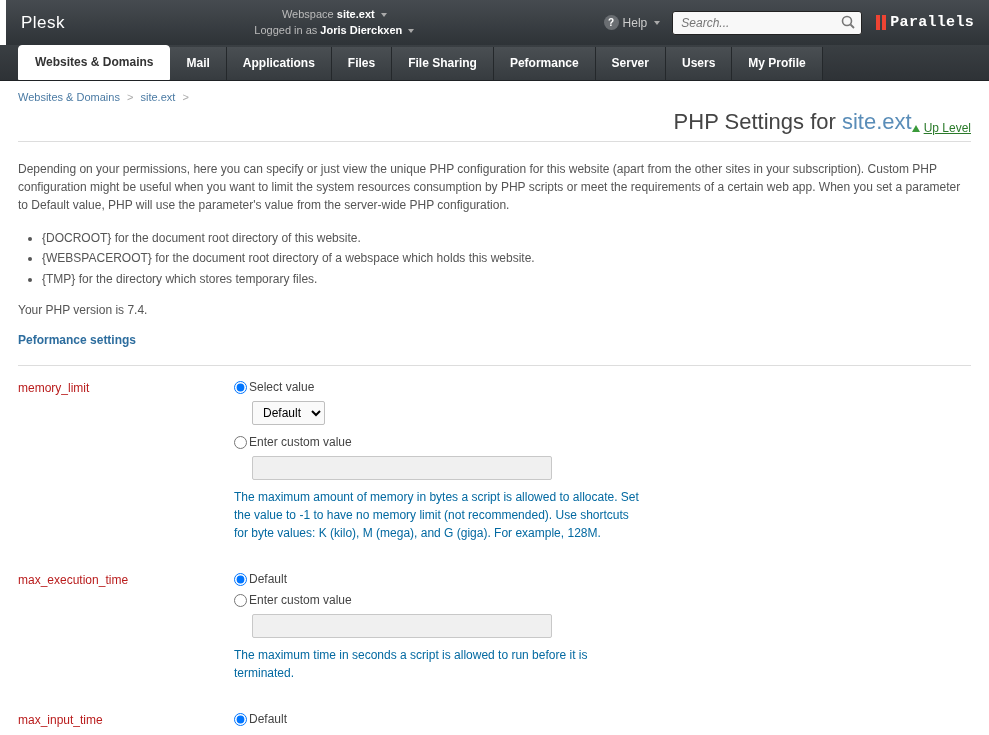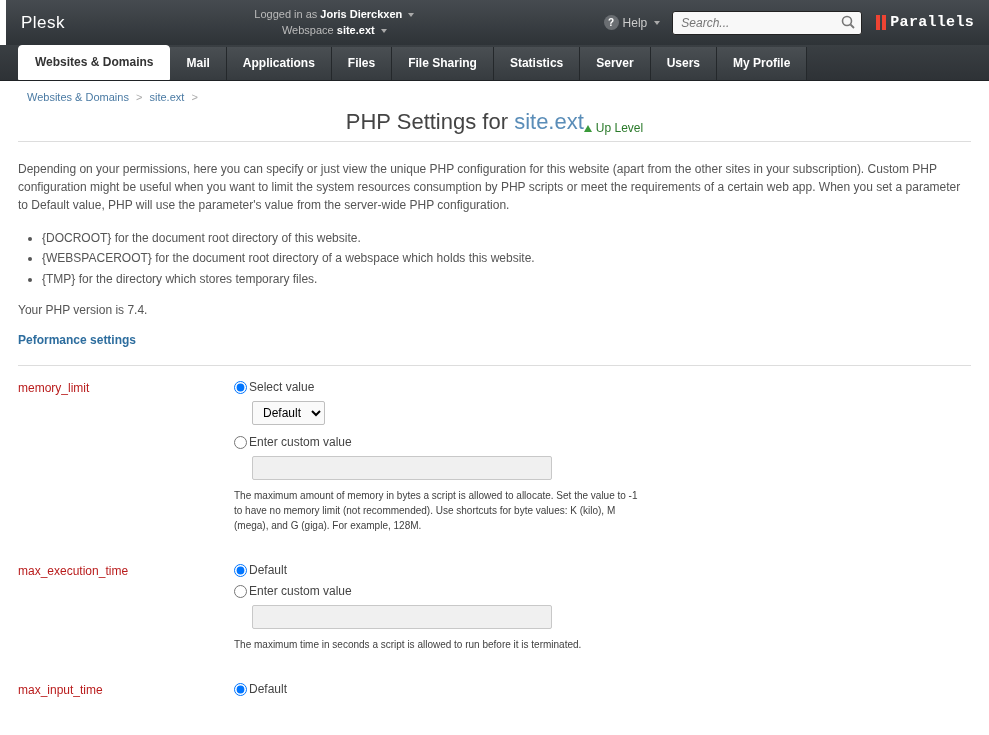--- a/index.html
+++ b/index.html
@@ -24,60 +24,60 @@
 .parallels .txt { color:#fff; font-size:15px; font-weight:bold; letter-spacing:0.3px;}
 
 
 .nav { background:#3a3f43; background:linear-gradient(to bottom,#3a3f43,#2e3236); height:36px; padding-left:18px; display:flex; align-items:flex-end; border-bottom:1px solid #1f2225;}
 .nav-tab { color:#fff; padding:9px 16px 10px; font-size:12px; font-weight:bold; cursor:pointer; border-right:1px solid #24282b; background:linear-gradient(to bottom,#4a4f53,#363b3f);}
 .nav-tab:first-child{ border-left:1px solid #24282b;}
 .nav-tab.active { background:#fff; color:#333; border-radius:4px 4px 0 0; border:1px solid #fff;}
 
 
 .content { padding:10px 18px 30px; }
-.crumbs { font-size:11px; color:#888; margin-bottom:6px;margin-left:9px;}
+.crumbs { font-size:11px; color:#888; margin-bottom:6px;}
 .crumbs a { color:#4a7aa3;}
 .crumbs .sep { color:#aaa; margin:0 4px;}
-.page-head { display:flex; justify-content:center; align-items:flex-end; border-bottom:1px solid #ddd; padding-bottom:6px; margin-bottom:18px;}
+.page-head { display:flex; justify-content:flex-end; align-items:flex-end; border-bottom:1px solid #ddd; padding-bottom:6px; margin-bottom:18px;}
 .page-title { font-size:22px; font-weight:normal; color:#444;}
 .page-title .ext { color:#5a8db8;}
-.uplevel { color:#2a7a2a; font-size:12px; display:flex; align-items:center; gap:4px;}
+.uplevel { color:#2a7a2a; font-size:12px; text-decoration:underline; display:flex; align-items:center; gap:4px;}
 .uplevel .arrow-up{ width:0;height:0;border-left:4px solid transparent;border-right:4px solid transparent;border-bottom:7px solid #3a9a3a; display:inline-block;}
 
 .desc { color:#555; font-size:12px; line-height:1.5; margin-bottom:14px;}
 .placeholders { list-style:disc; margin-left:24px; margin-bottom:14px; color:#555; line-height:1.7;}
 .phptxt { margin-bottom:16px; color:#555;}
 
 .section-title { color:#2d6d9e; font-weight:bold; font-size:12px; border-bottom:1px solid #ddd; padding-bottom:18px; margin-bottom:14px;}
 
 .setting-row { display:flex; margin-bottom:30px;}
 .setting-label { width:216px; color:#b91c1c; font-size:12px; padding-top:1px;}
 .setting-body { width:440px;}
 .radio-line { display:flex; align-items:center; gap:2px; margin-bottom:7px; color:#444;}
 .radio-line input[type=radio]{ margin:0;}
 .sel { margin-left:18px; margin-bottom:10px;}
 .sel select { border:1px solid #bfbfbf; border-radius:2px; padding:3px 6px; font-size:12px; background:#fafafa;}
 .custom-input { margin-left:18px; margin-top:6px; margin-bottom:8px;}
 .custom-input input { width:300px; height:24px; border:1px solid #c8c8c8; background:#f0f0f0; border-radius:2px; padding:0 6px;}
-.hint { color:#404040; font-size:10px; line-height:1.5; max-width:410px;}
+.hint { color:#0369a1; font-size:12px; line-height:1.5; max-width:410px;}
 </style>
 </head>
 <body>
 
 <div class="topbar">
   <div class="brand">Plesk</div>
   <div class="topbar-center">
     <div>
-      <span class="lbl">Logged in as</span>
-      <span class="val">Joris Dierckxen</span>
+      <span class="lbl">Webspace</span>
+      <span class="val">site.ext</span>
       <span class="chev"></span>
     </div>
     <div>
-      <span class="lbl">Webspace</span>
-      <span class="val">site.ext</span>
+      <span class="lbl">Logged in as</span>
+      <span class="val">Joris Dierckxen</span>
       <span class="chev"></span>
     </div>
   </div>
   <div class="help">
     <span class="help-icon">?</span>
     <span>Help</span>
     <span class="chev"></span>
   </div>
   <div class="search-wrap">
     <input type="text" placeholder="Search..." style="">
@@ -94,21 +94,21 @@
     <span class="txt">Parallels</span>
   </div>
 </div>
 
 <div class="nav" id="nav">
     <div class="nav-tab active">Websites &amp; Domains</div>
     <div class="nav-tab">Mail</div>
     <div class="nav-tab">Applications</div>
     <div class="nav-tab">Files</div>
     <div class="nav-tab">File Sharing</div>
-    <div class="nav-tab">Statistics</div>
+    <div class="nav-tab">Peformance</div>
     <div class="nav-tab">Server</div>
     <div class="nav-tab">Users</div>
     <div class="nav-tab">My Profile</div>
   </div>
 
 <div class="content">
 
   <div class="crumbs">
     <a href="#">Websites &amp; Domains</a>
     <span class="sep">&gt;</span>

